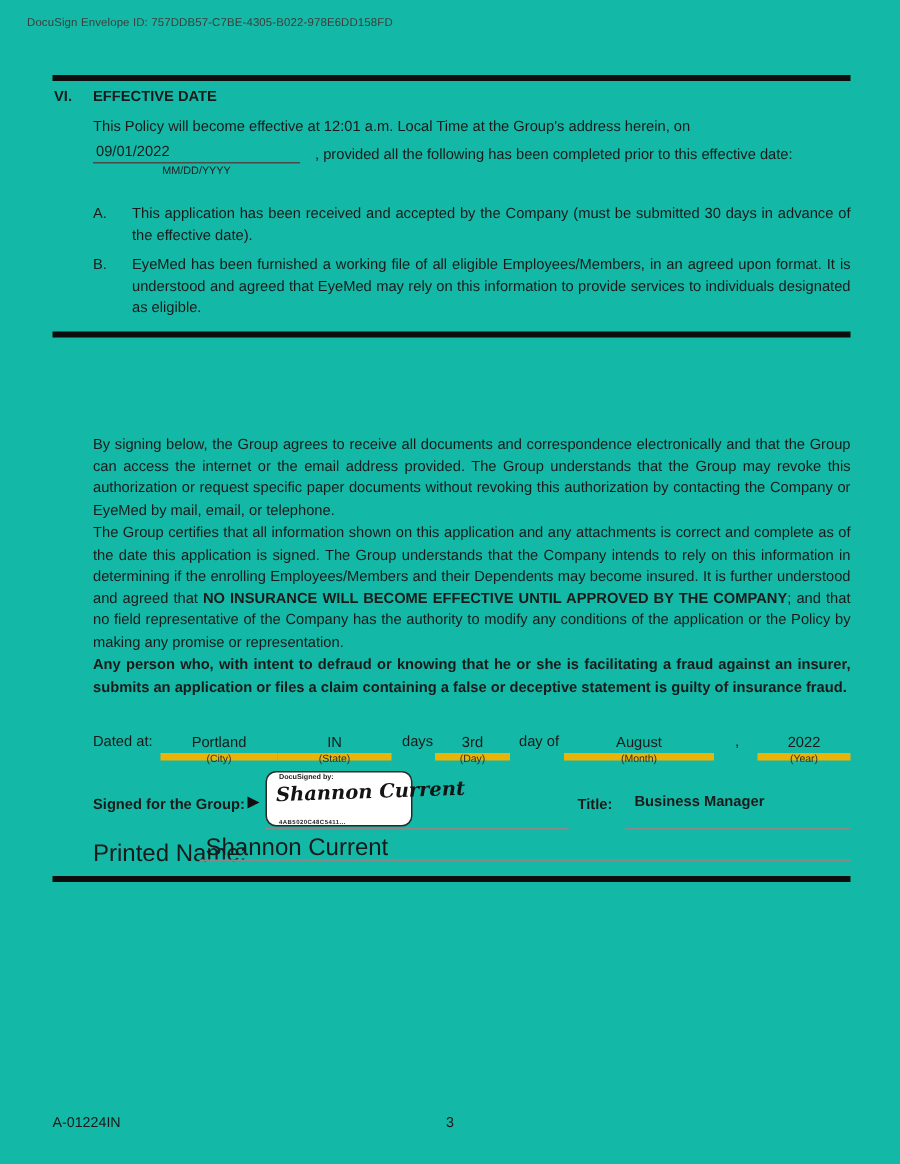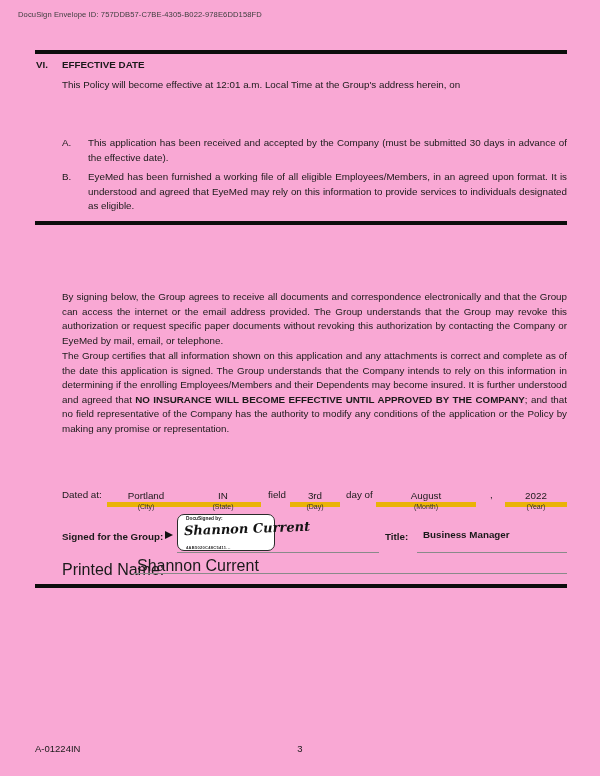--- a/index.html
+++ b/index.html
@@ -1,17 +1,17 @@
 <!DOCTYPE html>
 <html><head>
 <meta charset="utf-8">
 <style>
   html,body{margin:0;padding:0;background:#ffffff;}
   .page{
-    position:relative; width:600px; height:776px; background:#f9a8d4;
+    position:relative; width:600px; height:776px; background:#14b8a6;
     font-family:"Liberation Sans", sans-serif; color:#1a1a1a; overflow:hidden;
   }
   .envelope{
     position:absolute; top:10px; left:18px; font-size:7.6px; color:#3d3d3d; letter-spacing:0.1px;
   }
   .rule{ position:absolute; left:35px; width:532px; height:3.6px; background:#0d0d0d; }
   .rule1{ top:50px; } .rule2{ top:221px; } .rule3{ top:584px; }
 
   .heading{ position:absolute; top:58px; left:36px; font-size:10px; font-weight:bold; display:flex; }
   .heading .num{ width:26px; }
@@ -96,46 +96,53 @@
 
   <div class="rule rule1"></div>
 
   <div class="heading body-text">
     <span class="num">VI.</span>
     <span>EFFECTIVE DATE</span>
   </div>
 
   <div class="intro body-text">This Policy will become effective at 12:01 a.m. Local Time at the Group's address herein, on</div>
 
+  <div class="date-row">
+    <span class="date-field">
+      <span class="val">09/01/2022</span>
+      <span class="fmt">MM/DD/YYYY</span>
+    </span><span class="cont">, provided all the following has been completed prior to this effective date:</span>
+  </div>
 
   <div class="list-item item-a body-text">
     <span class="letter">A.</span>
     <div class="itext">This application has been received and accepted by the Company (must be submitted 30 days in advance of the effective date).</div>
   </div>
   <div class="list-item item-b body-text">
     <span class="letter">B.</span>
     <div class="itext">EyeMed has been furnished a working file of all eligible Employees/Members, in an agreed upon format. It is understood and agreed that EyeMed may rely on this information to provide services to individuals designated as eligible.</div>
   </div>
 
   <div class="rule rule2"></div>
 
   <p class="para p2 body-text">By signing below, the Group agrees to receive all documents and correspondence electronically and that the Group can access the internet or the email address provided. The Group understands that the Group may revoke this authorization or request specific paper documents without revoking this authorization by contacting the Company or EyeMed by mail, email, or telephone.</p>
   <p class="para p3 body-text"><span>The Group certifies that all information shown on this application and any attachments is correct and complete as of the date this application is signed. The Group understands that the Company intends to rely on this information in determining if the enrolling Employees/Members and their Dependents may become insured. It is further understood and agreed that </span><b>NO INSURANCE WILL BECOME EFFECTIVE UNTIL APPROVED BY THE COMPANY</b><span>; and that no field representative of the Company has the authority to modify any conditions of the application or the Policy by making any promise or representation.</span></p>
+  <p class="para fraud body-text">Any person who, with intent to defraud or knowing that he or she is facilitating a fraud against an insurer, submits an application or files a claim containing a false or deceptive statement is guilty of insurance fraud.</p>
 
   <div class="dated">
     <span class="lbl">Dated at:</span>
     <span class="blank b-city">
       <span class="bval">Portland</span>
       <span class="sub">(City)</span>
     </span>
     <span class="blank b-state">
       <span class="bval">IN</span>
       <span class="sub">(State)</span>
     </span>
-    <span class="w-this">field</span>
+    <span class="w-this">days</span>
     <span class="blank b-day">
       <span class="bval">3rd</span>
       <span class="sub">(Day)</span>
     </span>
     <span class="w-dayof">day of</span>
     <span class="blank b-month">
       <span class="bval">August</span>
       <span class="sub">(Month)</span>
     </span>
     <span class="w-comma">,</span>

